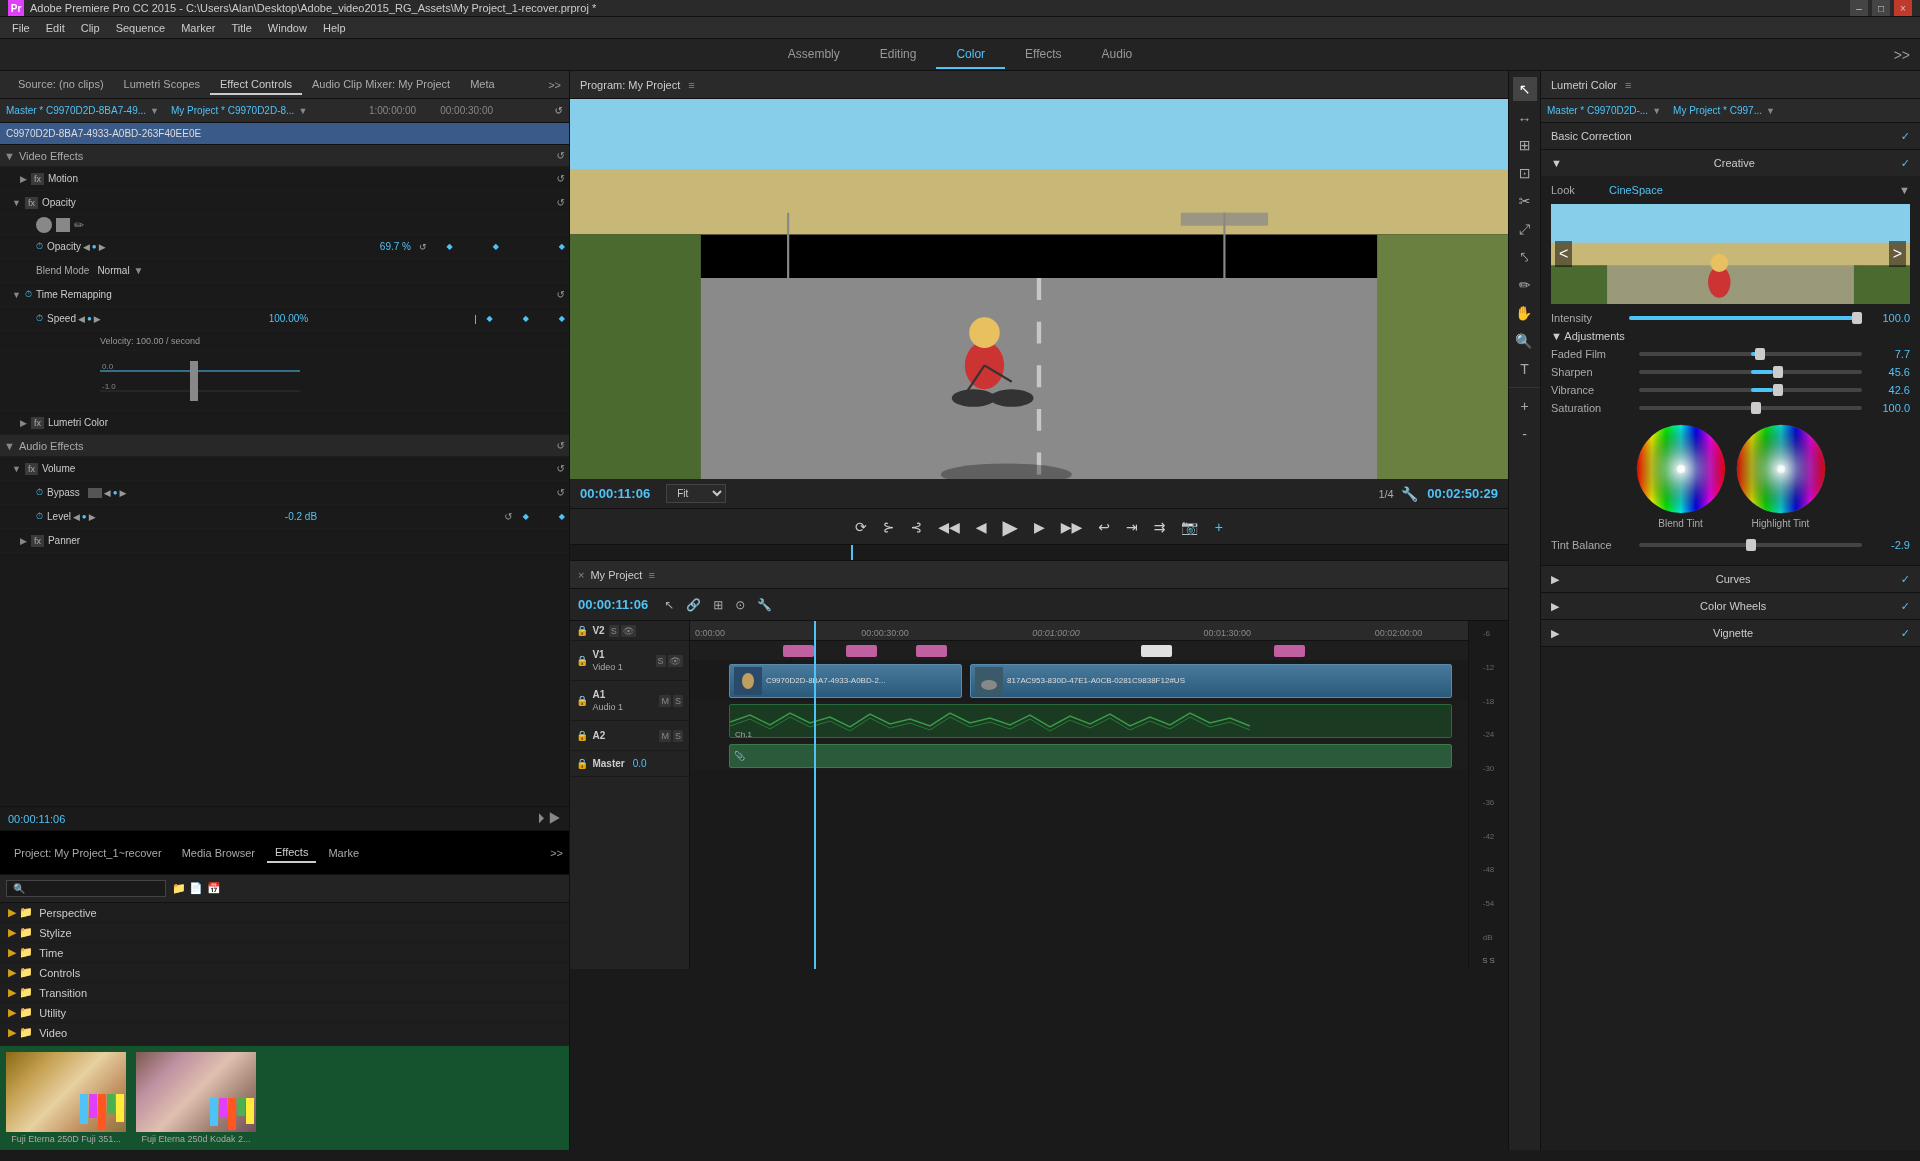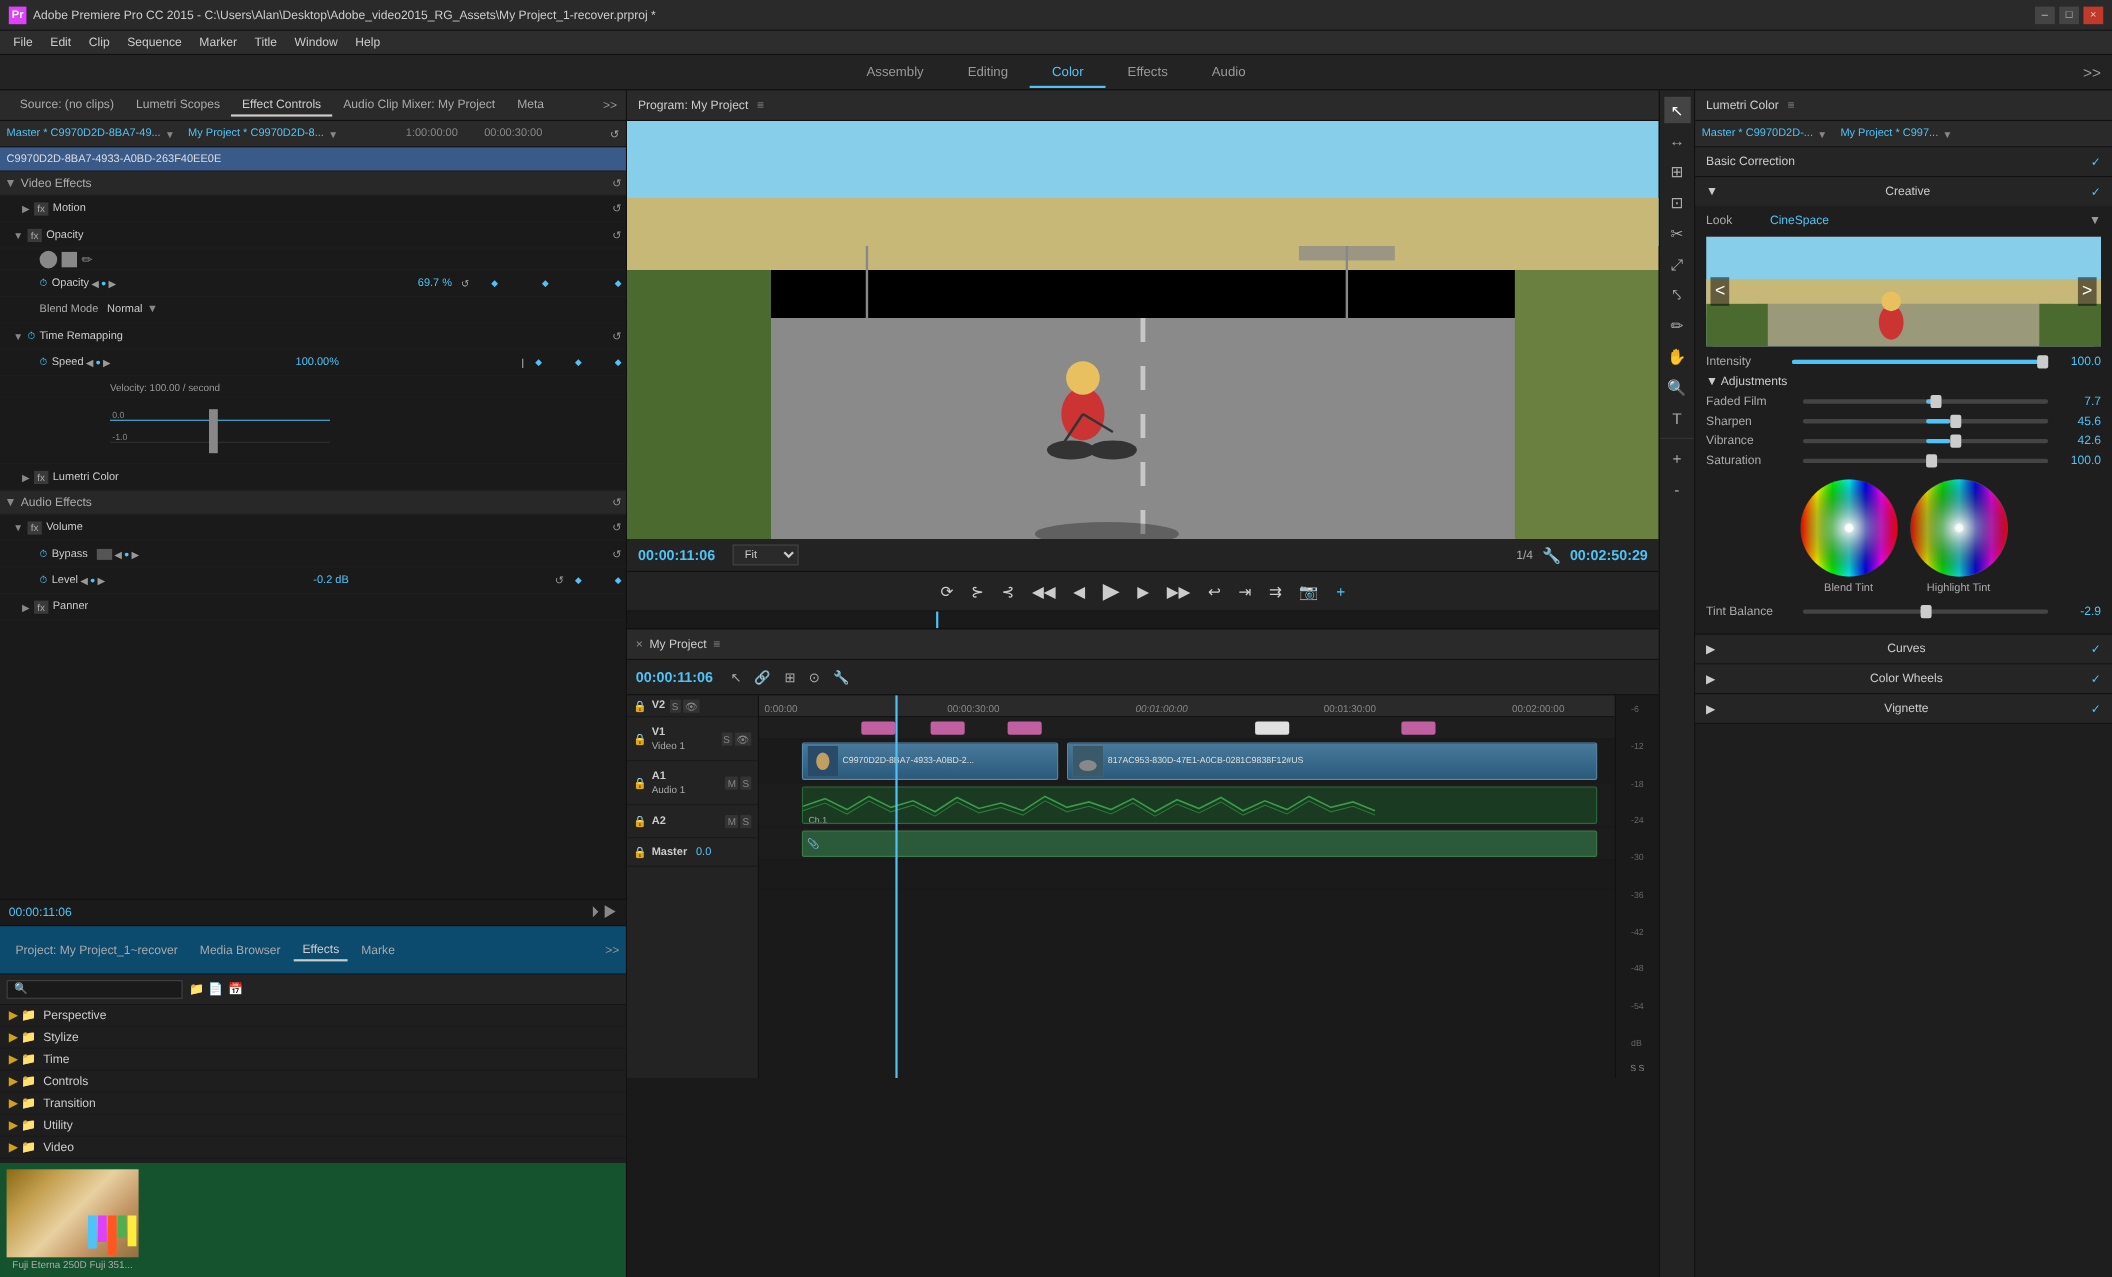--- a/index.html
+++ b/index.html
@@ -1,19 +1,19 @@
 <!DOCTYPE html>
 <html><head>
   <meta charset="utf-8">
   <style>
     * { box-sizing: border-box; margin: 0; padding: 0; }
     body { background: #1a1a1a; color: #ccc; font-family: Arial, sans-serif; font-size: 11px; overflow: hidden; width: 1920px; height: 1161px; }
 
     
-    .title-bar { background: #2a2a2a; height: 28px; display: flex; align-items: center; padding: 0 8px; border-bottom: 1px solid #111; }
+    .title-bar { background: #2a2a2a; height: 17px; display: flex; align-items: center; padding: 0 8px; border-bottom: 1px solid #111; }
     .title-bar-icon { width: 16px; height: 16px; background: #e040fb; margin-right: 6px; font-size: 10px; display: flex; align-items: center; justify-content: center; color: white; font-weight: bold; }
     .title-bar-text { font-size: 11px; color: #ccc; flex: 1; }
     .title-bar-controls { display: flex; gap: 4px; }
     .title-bar-btn { width: 18px; height: 16px; background: #444; border: none; color: #ccc; font-size: 10px; cursor: pointer; display: flex; align-items: center; justify-content: center; }
     .title-bar-btn.close { background: #c0392b; }
 
     
     .menu-bar { background: #2d2d2d; height: 22px; display: flex; align-items: center; padding: 0 4px; border-bottom: 1px solid #111; }
     .menu-item { padding: 2px 8px; color: #ccc; font-size: 11px; cursor: pointer; }
 
@@ -42,21 +42,21 @@
     .ec-value { color: #4fc3f7; font-size: 10px; margin-left: auto; }
     .ec-stopwatch { color: #4fc3f7; margin-right: 4px; font-size: 9px; }
     .ec-fx { color: #aaa; font-size: 9px; background: #3a3a3a; padding: 1px 3px; margin-right: 4px; }
     .diamond { color: #4fc3f7; font-size: 8px; }
     .reset-btn { color: #999; font-size: 10px; margin-left: 4px; cursor: pointer; }
     .arrow-btns { color: #999; font-size: 9px; margin: 0 2px; }
     .velocity-text { color: #999; font-size: 9px; }
 
     
     .bottom-left { height: 320px; display: flex; flex-direction: column; border-top: 1px solid #111; }
-    .bottom-tabs { background: #0c4a6e; height: 44px; display: flex; align-items: center; padding: 0 6px; border-bottom: 1px solid #111; gap: 4px; }
+    .bottom-tabs { background: #000000; height: 44px; display: flex; align-items: center; padding: 0 6px; border-bottom: 1px solid #111; gap: 4px; }
     .bottom-tab { padding: 3px 8px; color: #aaa; font-size: 11px; cursor: pointer; }
     .bottom-tab.active { color: #ccc; border-bottom: 2px solid #ccc; }
     .search-bar { background: #232323; height: 28px; display: flex; align-items: center; padding: 0 6px; border-bottom: 1px solid #111; gap: 6px; }
     .search-input { background: #1a1a1a; border: 1px solid #444; color: #ccc; padding: 2px 6px; font-size: 10px; width: 160px; }
     .search-icons { display: flex; gap: 4px; color: #999; }
     .effects-list { flex: 1; overflow-y: auto; background: #1e1e1e; }
     .effects-row { display: flex; align-items: center; padding: 3px 8px; border-bottom: 1px solid #1a1a1a; cursor: pointer; gap: 6px; }
     .folder-icon { color: #d4a017; font-size: 11px; }
     .preview-strip { display: flex; gap: 10px; padding: 6px; background: #14532d; }
     .preview-thumb { width: 120px; height: 80px; background: #333; position: relative; overflow: hidden; }
@@ -404,20 +404,32 @@
             <div style="position:absolute;bottom:0;right:0;display:flex;gap:1px;padding:2px;">
               <div style="width:8px;height:30px;background:#4fc3f7;"></div>
               <div style="width:8px;height:24px;background:#e040fb;"></div>
               <div style="width:8px;height:36px;background:#ff5722;"></div>
               <div style="width:8px;height:20px;background:#4caf50;"></div>
               <div style="width:8px;height:28px;background:#ffeb3b;"></div>
             </div>
           </div>
           <div class="preview-label">Fuji Eterna 250D Fuji 351...</div>
         </div>
+        <div>
+          <div class="preview-thumb" style="background:linear-gradient(135deg,#7a5a50,#c090a0,#e0c0b0,#a08070,#705060);">
+            <div style="position:absolute;bottom:0;right:0;display:flex;gap:1px;padding:2px;">
+              <div style="width:8px;height:28px;background:#4fc3f7;"></div>
+              <div style="width:8px;height:20px;background:#e040fb;"></div>
+              <div style="width:8px;height:32px;background:#ff5722;"></div>
+              <div style="width:8px;height:18px;background:#4caf50;"></div>
+              <div style="width:8px;height:26px;background:#ffeb3b;"></div>
+            </div>
+          </div>
+          <div class="preview-label">Fuji Eterna 250d Kodak 2...</div>
+        </div>
       </div>
     </div>
   </div>
 
   <div class="center-panel">
 
     <div class="program-header">
       <span>Program: My Project</span>
       <span style="margin-left:8px;color:#888;cursor:pointer;">≡</span>
     </div>

